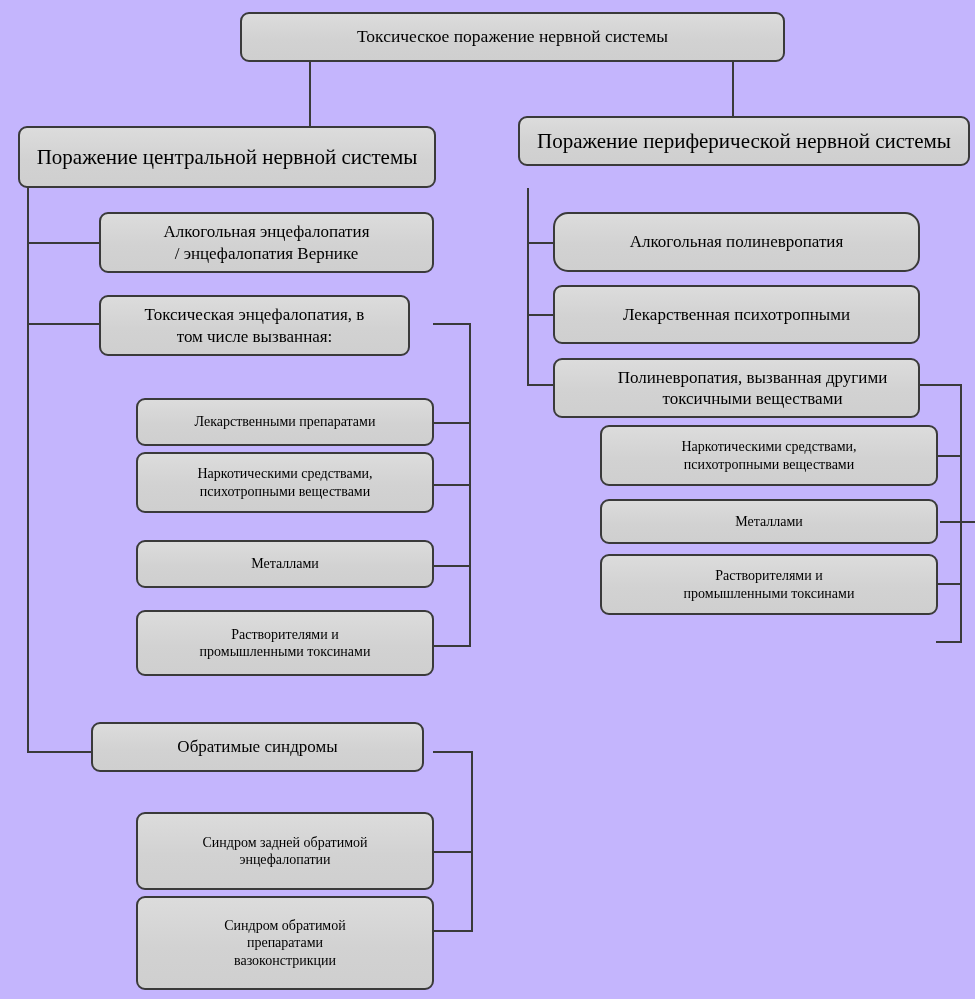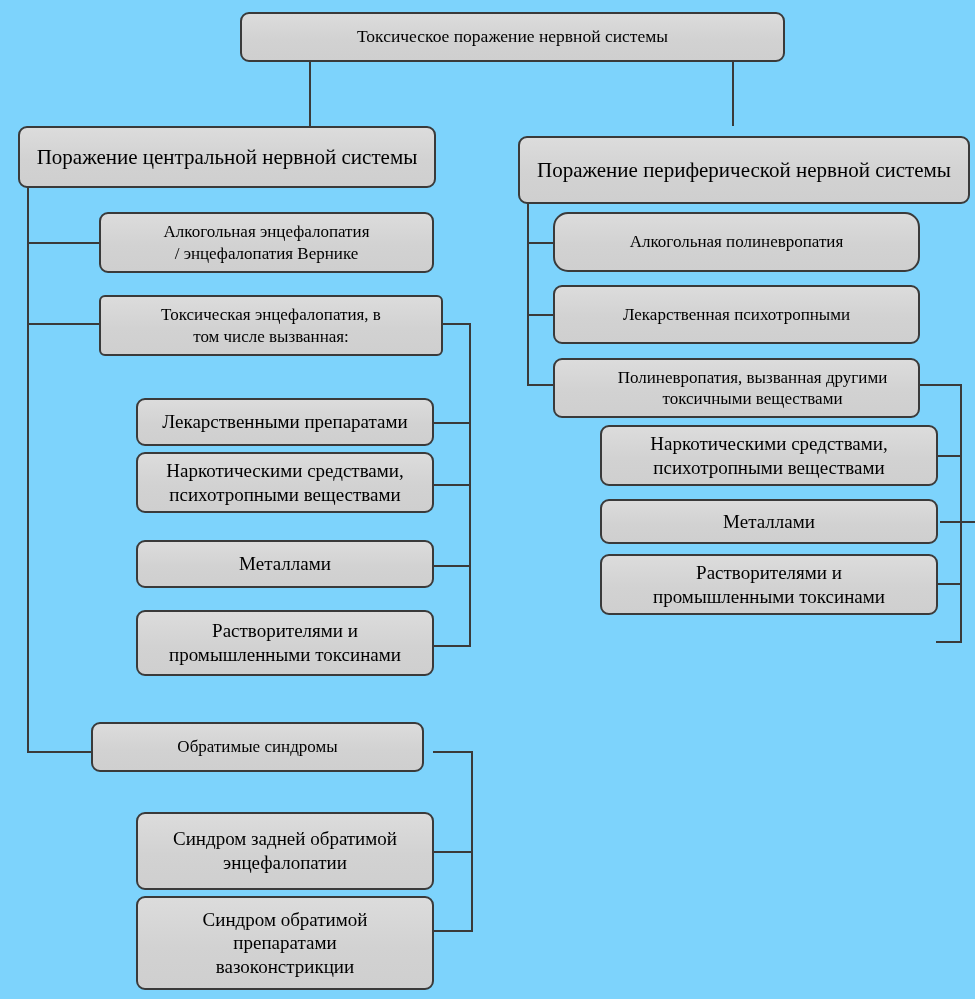--- a/index.html
+++ b/index.html
@@ -5,21 +5,21 @@
 <style>
   html, body {
     margin: 0;
     padding: 0;
     background: #ffffff;
   }
   #canvas {
     position: relative;
     width: 975px;
     height: 999px;
-    background: #7dd3fc;
+    background: #c4b5fd;
     font-family: "Liberation Serif", "DejaVu Serif", serif;
     overflow: hidden;
   }
   .node {
     position: absolute;
     box-sizing: border-box;
     background-color: #d4d4d4;
     background-image:
       radial-gradient(circle at 1px 1px, rgba(255,255,255,0.55) 0.6px, transparent 0.7px),
       linear-gradient(180deg, #dcdcdc 0%, #d2d2d2 55%, #cfcfcf 100%);
@@ -31,21 +31,21 @@
     justify-content: center;
     text-align: center;
     color: #000000;
     line-height: 1.24;
     padding: 2px 6px;
     white-space: pre-line;
   }
   .node.root      { font-size: 17.5px; }
   .node.branch    { font-size: 21px; }
   .node.item      { font-size: 17px; }
-  .node.subitem   { font-size: 19px; }
+  .node.subitem   { font-size: 14px; }
 
   .conn {
     position: absolute;
     background: #3a3a3a;
   }
   .conn.v { width: 2px; }
   .conn.h { height: 2px; }
 </style>
 </head>
 <body>
@@ -81,26 +81,26 @@
   <div class="conn v" style="left:960px; top:384px; height:258px;"></div>
   <div class="conn h" style="left:936px; top:455px; width:26px;"></div>
   <div class="conn h" style="left:940px; top:521px; width:35px;"></div>
   <div class="conn h" style="left:936px; top:583px; width:26px;"></div>
   <div class="conn h" style="left:936px; top:641px; width:26px;"></div>
 
   <div class="node root" style="left:240px; top:12px; width:545px; height:50px;">Токсическое поражение нервной системы</div>
 
   <div class="node branch" style="left:18px; top:126px; width:418px; height:62px;">Поражение центральной нервной системы</div>
 
-  <div class="node branch" style="left:518px; top:136px; width:452px; height:68px;">Поражение периферической нервной системы</div>
+  <div class="node branch" style="left:518px; top:116px; width:452px; height:50px;">Поражение периферической нервной системы</div>
 
   <div class="node item" style="left:99px; top:212px; width:335px; height:61px;text-align:center;">Алкогольная энцефалопатия
 / энцефалопатия Вернике</div>
 
-  <div class="node item" style="left:99px; top:295px; width:344px; height:61px;border-radius:6px;">Токсическая энцефалопатия, в
+  <div class="node item" style="left:99px; top:295px; width:311px; height:61px;">Токсическая энцефалопатия, в
 том числе вызванная:</div>
 
   <div class="node subitem" style="left:136px; top:398px; width:298px; height:48px;">Лекарственными препаратами</div>
 
   <div class="node subitem" style="left:136px; top:452px; width:298px; height:61px;">Наркотическими средствами,
 психотропными веществами</div>
 
   <div class="node subitem" style="left:136px; top:540px; width:298px; height:48px;">Металлами</div>
 
   <div class="node subitem" style="left:136px; top:610px; width:298px; height:66px;">Растворителями и

